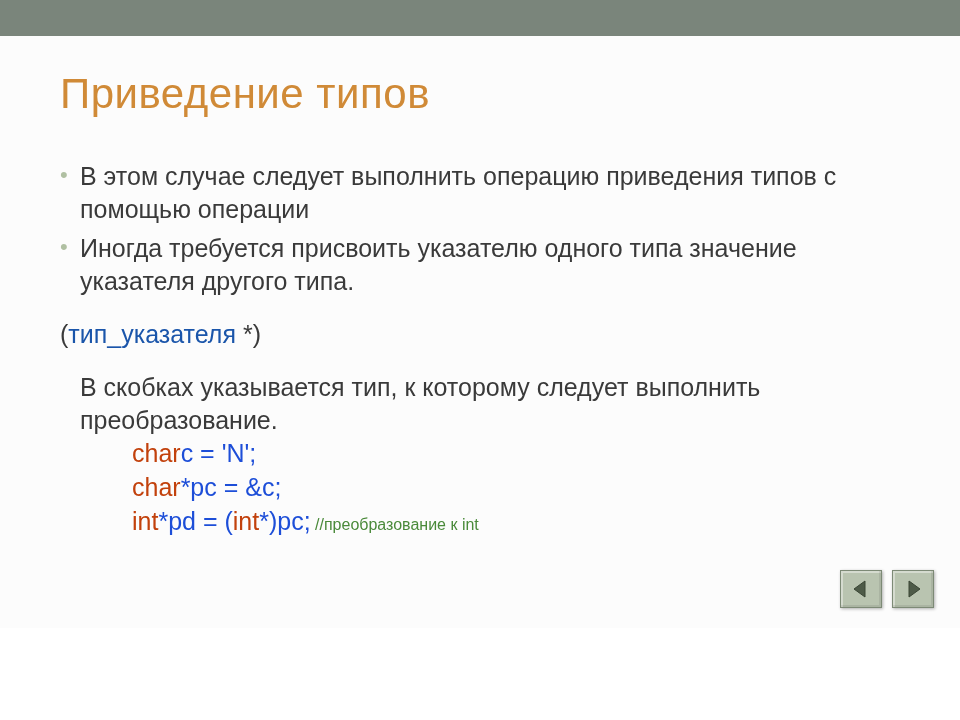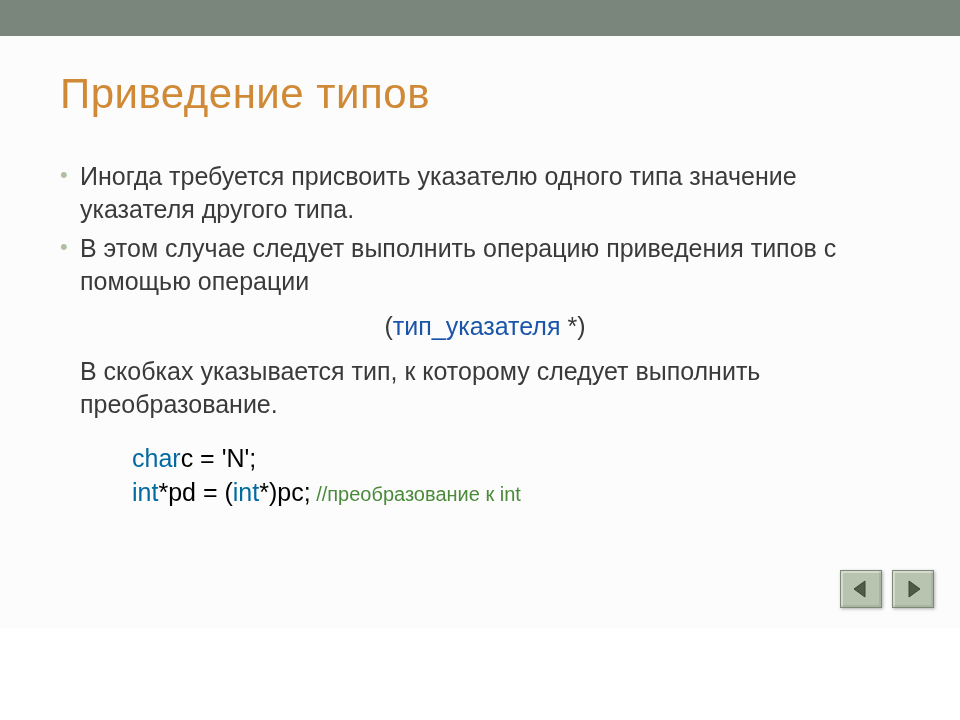--- a/index.html
+++ b/index.html
@@ -52,41 +52,41 @@
   .bullet::before {
     content: "•";
     position: absolute;
     left: 0;
     top: 0;
     color: #b0c0a2;
     font-size: 22px;
     line-height: 1.4;
   }
   .centered {
-    text-align: center;
-    margin: 12px 0;
+    text-align: left;
+    margin: 20px 0;
   }
   .syntax-line { }
   .paren { color: #3a3a3a; }
   .type-token { color: #1a55aa; font-family: Verdana, sans-serif; }
   .explain {
     padding-left: 20px;
-    margin: 2px 0 21px 0;
+    margin: 2px 0 0 0;
     font-family: Verdana, sans-serif;
   }
   .code-block {
     padding-left: 72px;
     font-family: Verdana, sans-serif;
     font-size: 25px;
     line-height: 1.35;
   }
   .code-line { white-space: nowrap; }
-  .kw { color: #0369a1; }
-  .plain { color: #000000; }
-  .comment { color: #4a8a3a; font-size: 20px; }
+  .kw { color: #c2410c; }
+  .plain { color: #1d4ed8; }
+  .comment { color: #4a8a3a; font-size: 16px; }
   .nav {
     position: absolute;
     right: 26px;
     bottom: 20px;
     display: flex;
     gap: 10px;
   }
   .nav-btn {
     width: 40px;
     height: 36px;
@@ -105,34 +105,37 @@
 </head>
 <body>
 
 <div class="slide">
   <div class="top-bar"></div>
 
   <div class="title">Приведение типов</div>
 
   <div class="body">
 
+    <div class="bullet">В этом случае следует выполнить операцию приведения типов с помощью операции</div>
+
     <div class="bullet">Иногда требуется присвоить указателю одного типа значение указателя другого типа.</div>
-
-    <div class="bullet">В этом случае следует выполнить операцию приведения типов с помощью операции</div>
 
     <div class="centered syntax-line">
       <span class="paren">(</span><span class="type-token">тип_указателя</span><span class="paren"> *)</span>
     </div>
 
     <div class="explain">В скобках указывается тип, к которому следует выполнить преобразование.</div>
 
 
     <div class="code-block">
       <div class="code-line">
         <span class="kw">char</span><span class="plain">с = 'N';</span>
+      </div>
+      <div class="code-line">
+        <span class="kw">char</span><span class="plain">*pc = &amp;c;</span>
       </div>
       <div class="code-line">
         <span class="kw">int</span><span class="plain">*pd = (</span><span class="kw">int</span><span class="plain">*)pc;</span><span class="comment"> //преобразование к int</span>
       </div>
     </div>
 
   </div>
 
   <div class="nav">
     <div class="nav-btn" title="previous-slide">

